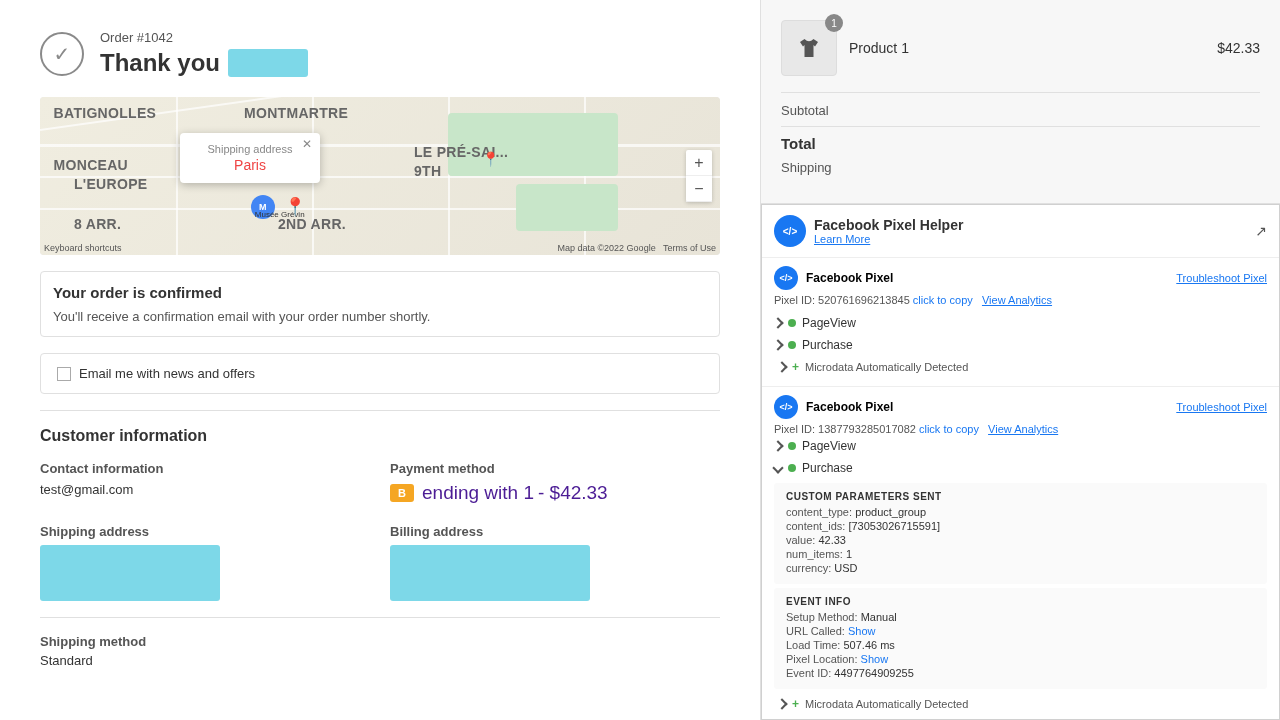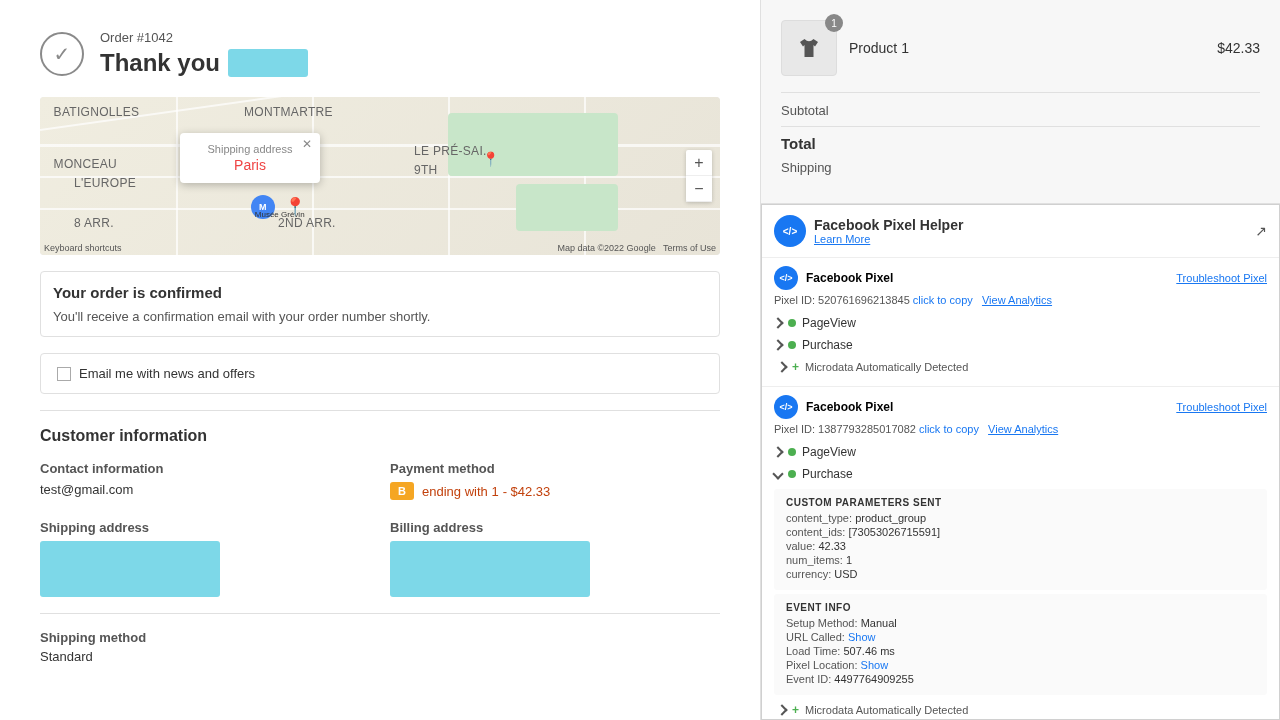--- a/index.html
+++ b/index.html
@@ -117,21 +117,21 @@
     .customer-info { margin-bottom: 19px; }
     .customer-info h3 { font-size: 16px; font-weight: 600; color: #333; margin-bottom: 16px; border-top: 1px solid #e0e0e0; padding-top: 16px; }
     .info-grid { display: grid; grid-template-columns: 1fr 1fr; gap: 20px; }
     .info-block h4 { font-size: 13px; font-weight: 600; color: #555; margin-bottom: 6px; }
     .info-block p { font-size: 13px; color: #333; }
     .payment-badge {
       display: inline-flex; align-items: center; justify-content: center;
       width: 24px; height: 18px; background: #f5a623; border-radius: 3px;
       color: white; font-weight: 700; font-size: 11px; margin-right: 4px;
     }
-    .payment-text { font-size: 13px; color: #c2410c; }
+    .payment-text { font-size: 19px; color: #4c1d95; }
     .address-placeholder {
       width: 180px; height: 56px;
       background: #7dd8e8; border-radius: 3px;
       display: block; margin-top: 4px;
     }
     .address-placeholder-lg {
       width: 200px; height: 56px;
       background: #7dd8e8; border-radius: 3px;
       display: block; margin-top: 4px;
     }
@@ -279,21 +279,21 @@
       width: 100%; height: 100%;
       background: linear-gradient(135deg, #f0ede0 0%, #e8e4d8 100%);
       position: relative;
       overflow: hidden;
     }
     .map-road {
       position: absolute; background: #fff; opacity: 0.7;
     }
     .map-park { position: absolute; background: #c8e6c9; border-radius: 4px; }
     .map-text-label {
-      position: absolute; font-size: 12px; color: #666; font-weight: 400;
+      position: absolute; font-size: 14px; color: #666; font-weight: 700;
       text-transform: uppercase; letter-spacing: 0.3px;
     }
   </style>
 </head>
 <body>
 
 <div class="main-content">
 
   <div class="order-header">
     <div class="check-circle">✓</div>
@@ -485,21 +485,21 @@
     <div class="fb-section">
       <div class="fb-section-header">
         <div style="display:flex; align-items:center; gap:8px;">
           <div class="fb-icon-circle" style="width:24px; height:24px; font-size:9px;">&lt;/&gt;</div>
           <span style="font-size:12px; font-weight:600;">Facebook Pixel</span>
         </div>
         <div class="fb-links">
           <span class="fb-link">Troubleshoot Pixel</span>
         </div>
       </div>
-      <div style="font-size:11px; color:#555; margin-bottom:6px;">
+      <div style="font-size:11px; color:#555; ">
         <span>Pixel ID:</span>
         <span>1387793285017082</span>
         <span class="fb-click">click to copy</span>
         &nbsp;
         <span class="fb-link">View Analytics</span>
       </div>
 
       <div class="fb-event-row">
         <span class="fb-arrow"></span>
         <span class="fb-dot"></span>

